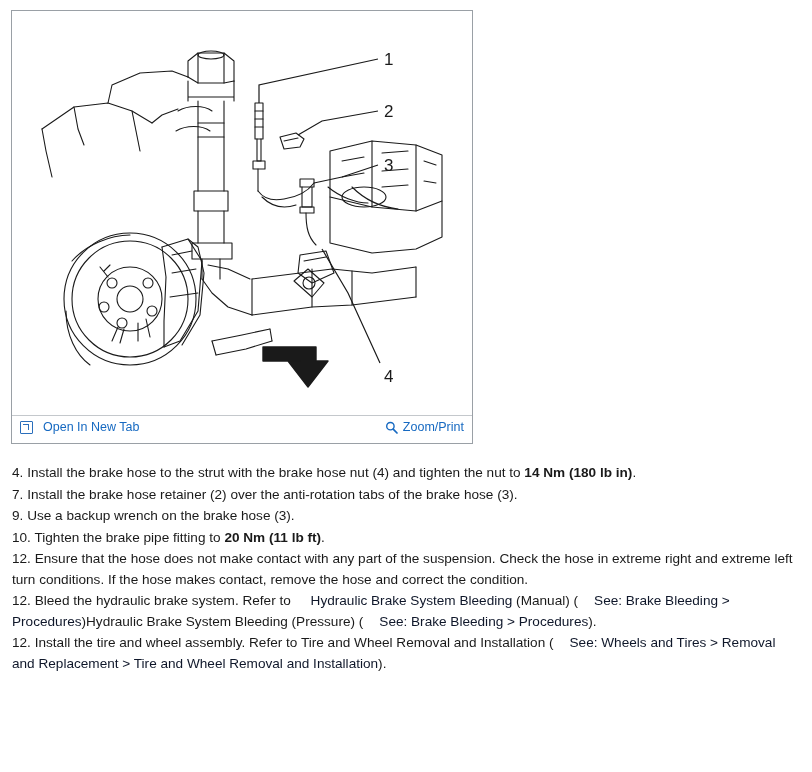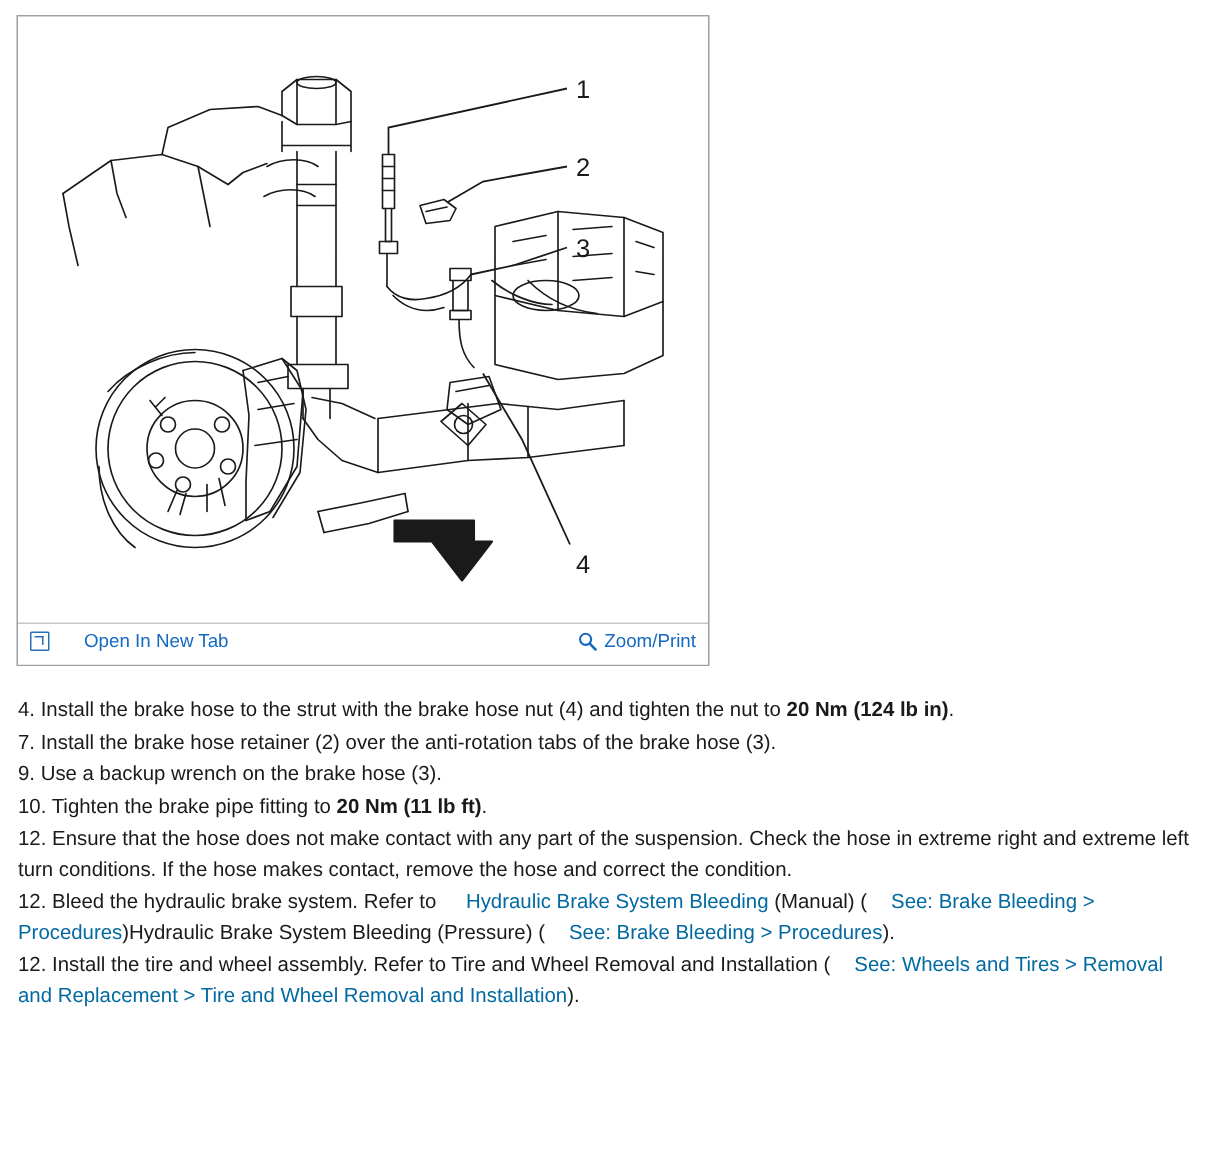--- a/index.html
+++ b/index.html
@@ -48,21 +48,21 @@
     height: 27px;
     border-top: 1px solid #c4c8cc;
     background: #ffffff;
   }
   .tool-left {
     position: absolute;
     left: 8px;
     top: 4px;
     display: flex;
     align-items: center;
-    gap: 23px;
+    gap: 10px;
     cursor: pointer;
   }
   .tool-right {
     position: absolute;
     right: 8px;
     top: 4px;
     display: flex;
     align-items: center;
     gap: 5px;
     cursor: pointer;
@@ -109,21 +109,21 @@
   }
   .step {
     line-height: 20.5px;
     margin-bottom: 0px;
     padding-bottom: 1px;
     color: #1a1a1a;
     font-size: 13.6px;
   }
   b { font-weight: bold; }
   a.link {
-    color: #0369a1;
+    color: #0f172a;
     text-decoration: none;
     cursor: pointer;
     padding-left: 16px;
   }
 </style>
 </head>
 <body>
 
 <div class="page">
 
@@ -251,21 +251,21 @@
             <circle cx="5.4" cy="5.2" r="3.7" fill="none" stroke="#1669c1" stroke-width="1.4"></circle>
             <line x1="8.2" y1="8.1" x2="12" y2="12" stroke="#1669c1" stroke-width="1.7" stroke-linecap="round"></line>
           </svg>
         </span>
         <span class="tool-label">Zoom/Print</span>
       </div>
     </div>
   </div>
 
   <div class="steps" id="steps-container">
-      <div class="step"><span>4.</span> <span>Install the brake hose to the strut with the brake hose nut (4) and tighten the nut to </span><b>20 Nm (124 lb in)</b><span>.</span></div>
+      <div class="step"><span>4.</span> <span>Install the brake hose to the strut with the brake hose nut (4) and tighten the nut to </span><b>14 Nm (180 lb in)</b><span>.</span></div>
       <div class="step"><span>7.</span> <span>Install the brake hose retainer (2) over the anti-rotation tabs of the brake hose (3).</span></div>
       <div class="step"><span>9.</span> <span>Use a backup wrench on the brake hose (3).</span></div>
       <div class="step"><span>10.</span> <span>Tighten the brake pipe fitting to </span><b>20 Nm (11 lb ft)</b><span>.</span></div>
       <div class="step"><span>12.</span> <span>Ensure that the hose does not make contact with any part of the suspension. Check the hose in extreme right and extreme left turn conditions. If the hose makes contact, remove the hose and correct the condition.</span></div>
       <div class="step"><span>12.</span> <span>Bleed the hydraulic brake system. Refer to </span><a class="link" href="#">Hydraulic Brake System Bleeding</a><span> (Manual) (</span><a class="link" href="#">See: Brake Bleeding &gt; Procedures</a><span>)Hydraulic Brake System Bleeding (Pressure) (</span><a class="link" href="#">See: Brake Bleeding &gt; Procedures</a><span>).</span></div>
       <div class="step"><span>12.</span> <span>Install the tire and wheel assembly. Refer to Tire and Wheel Removal and Installation (</span><a class="link" href="#">See: Wheels and Tires &gt; Removal and Replacement &gt; Tire and Wheel Removal and Installation</a><span>).</span></div>
     </div>
 
 </div>
 

